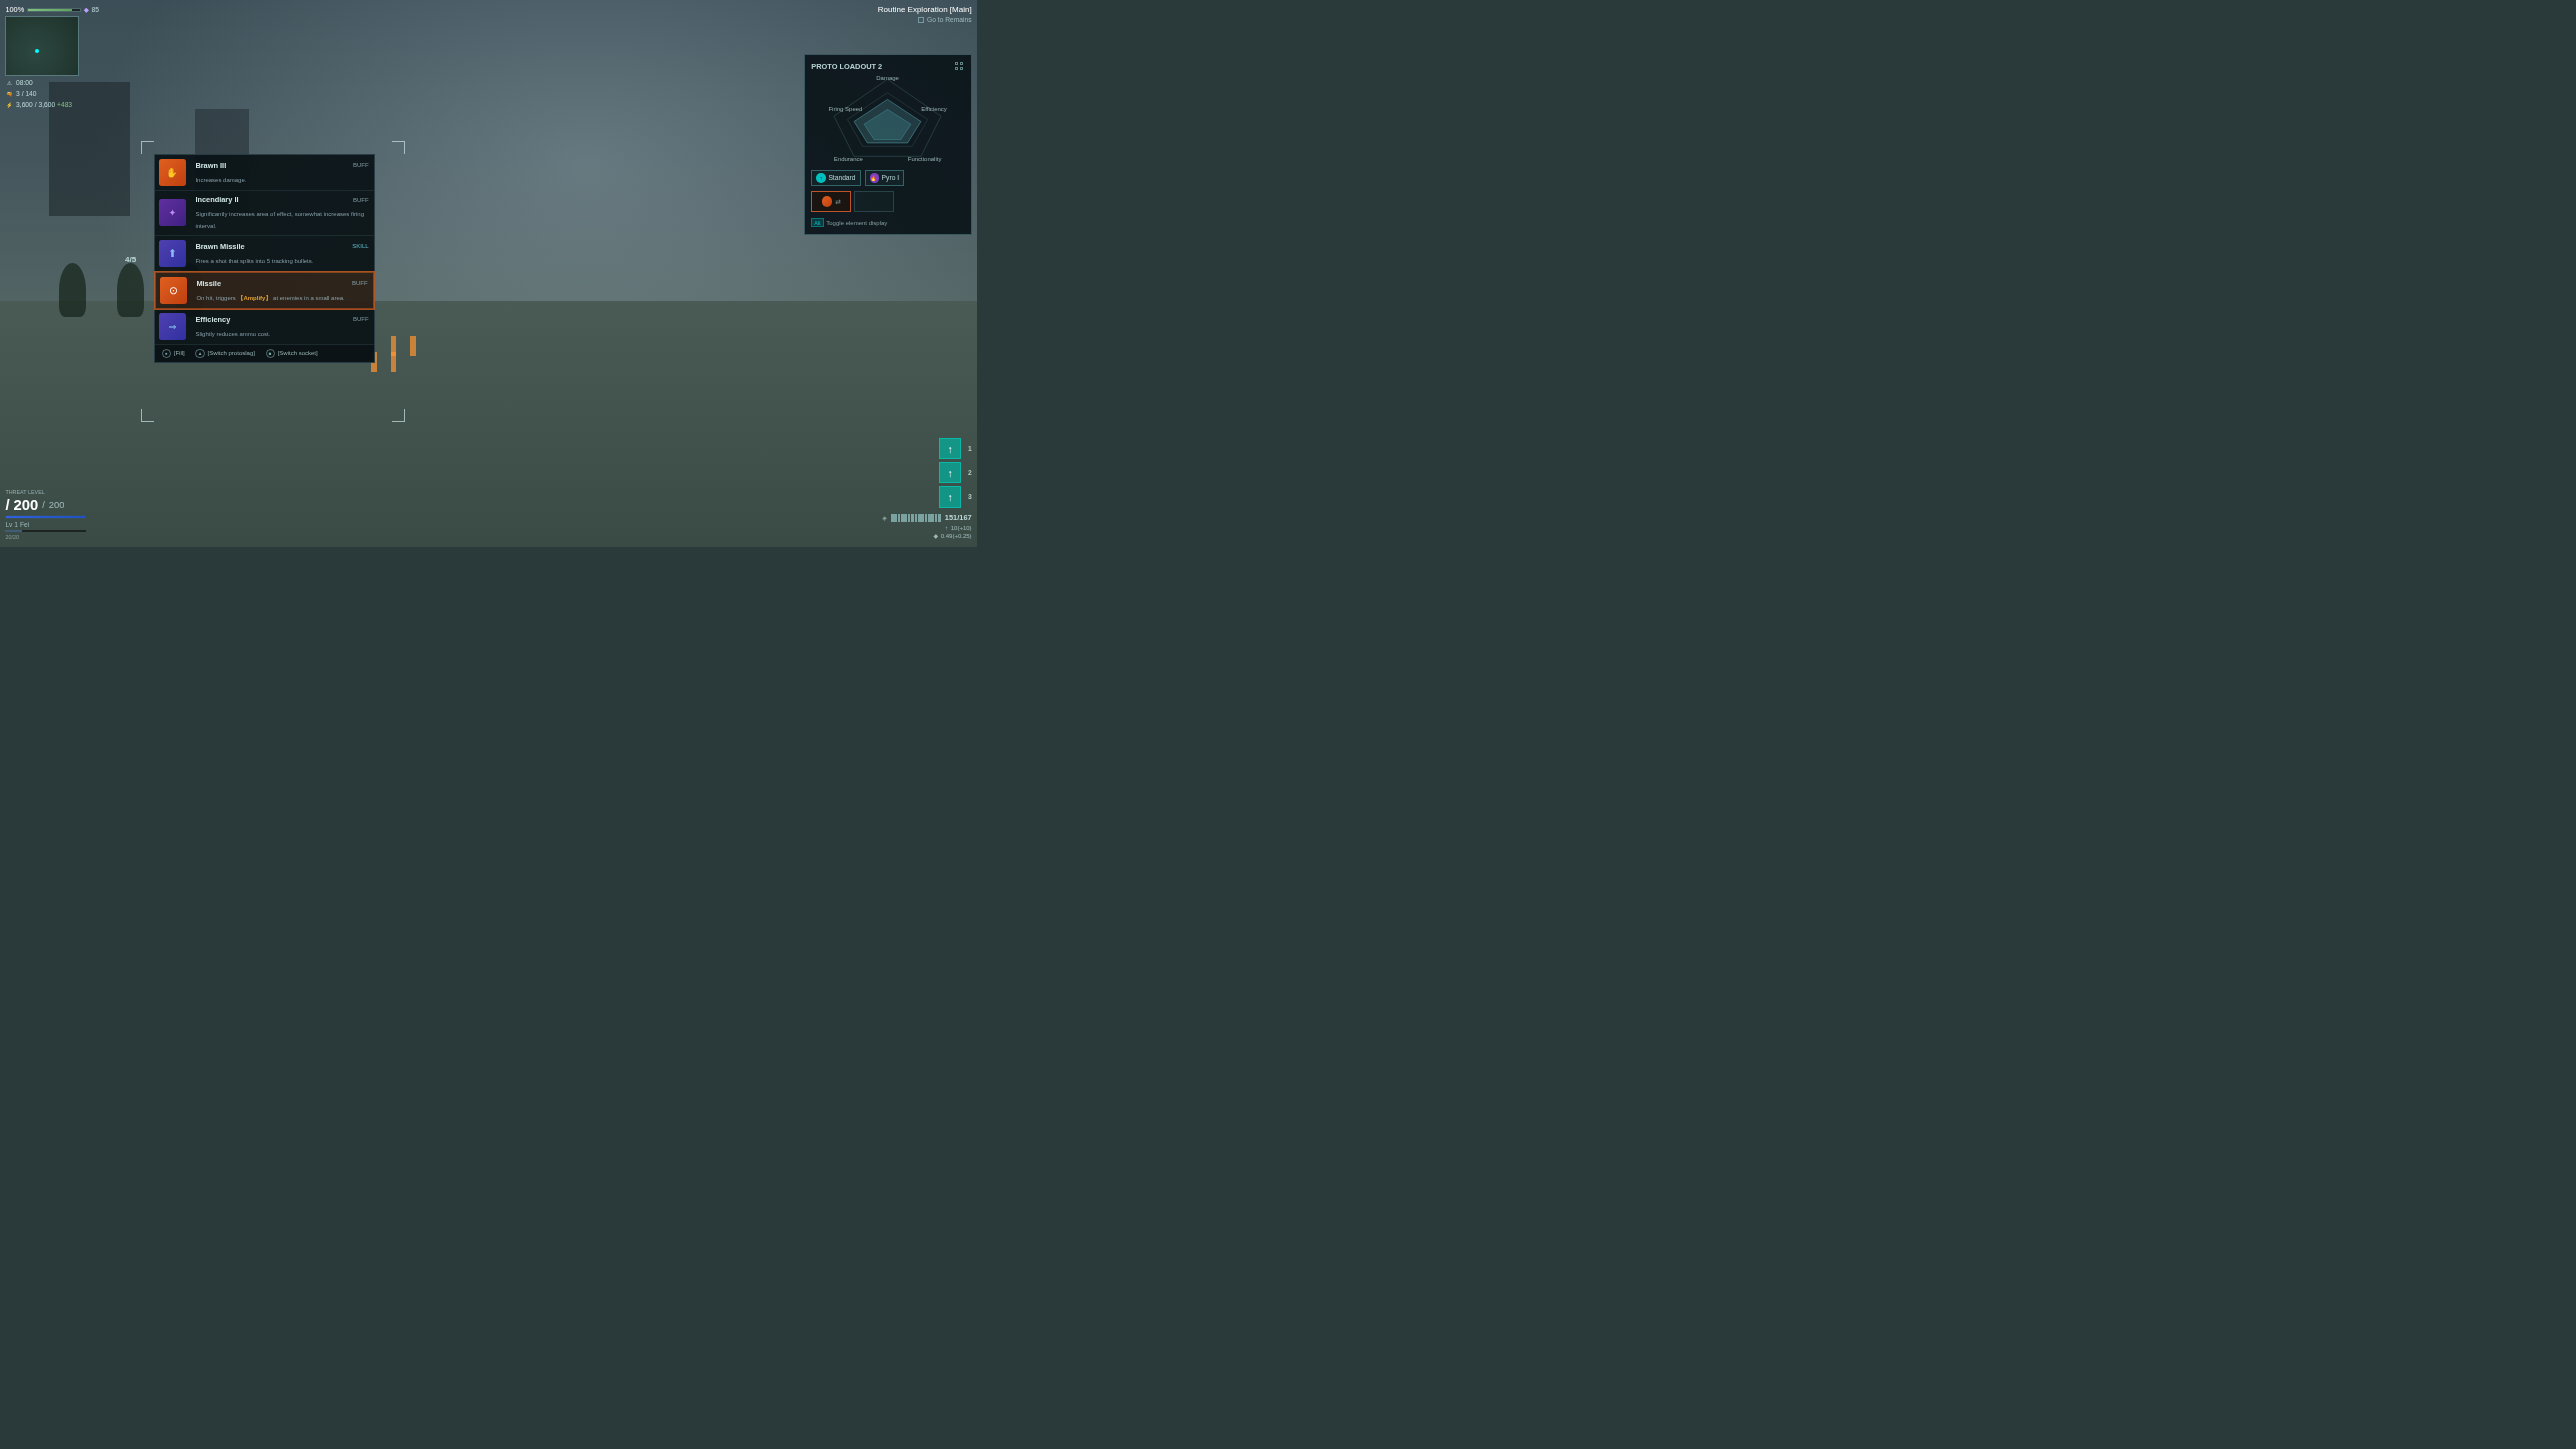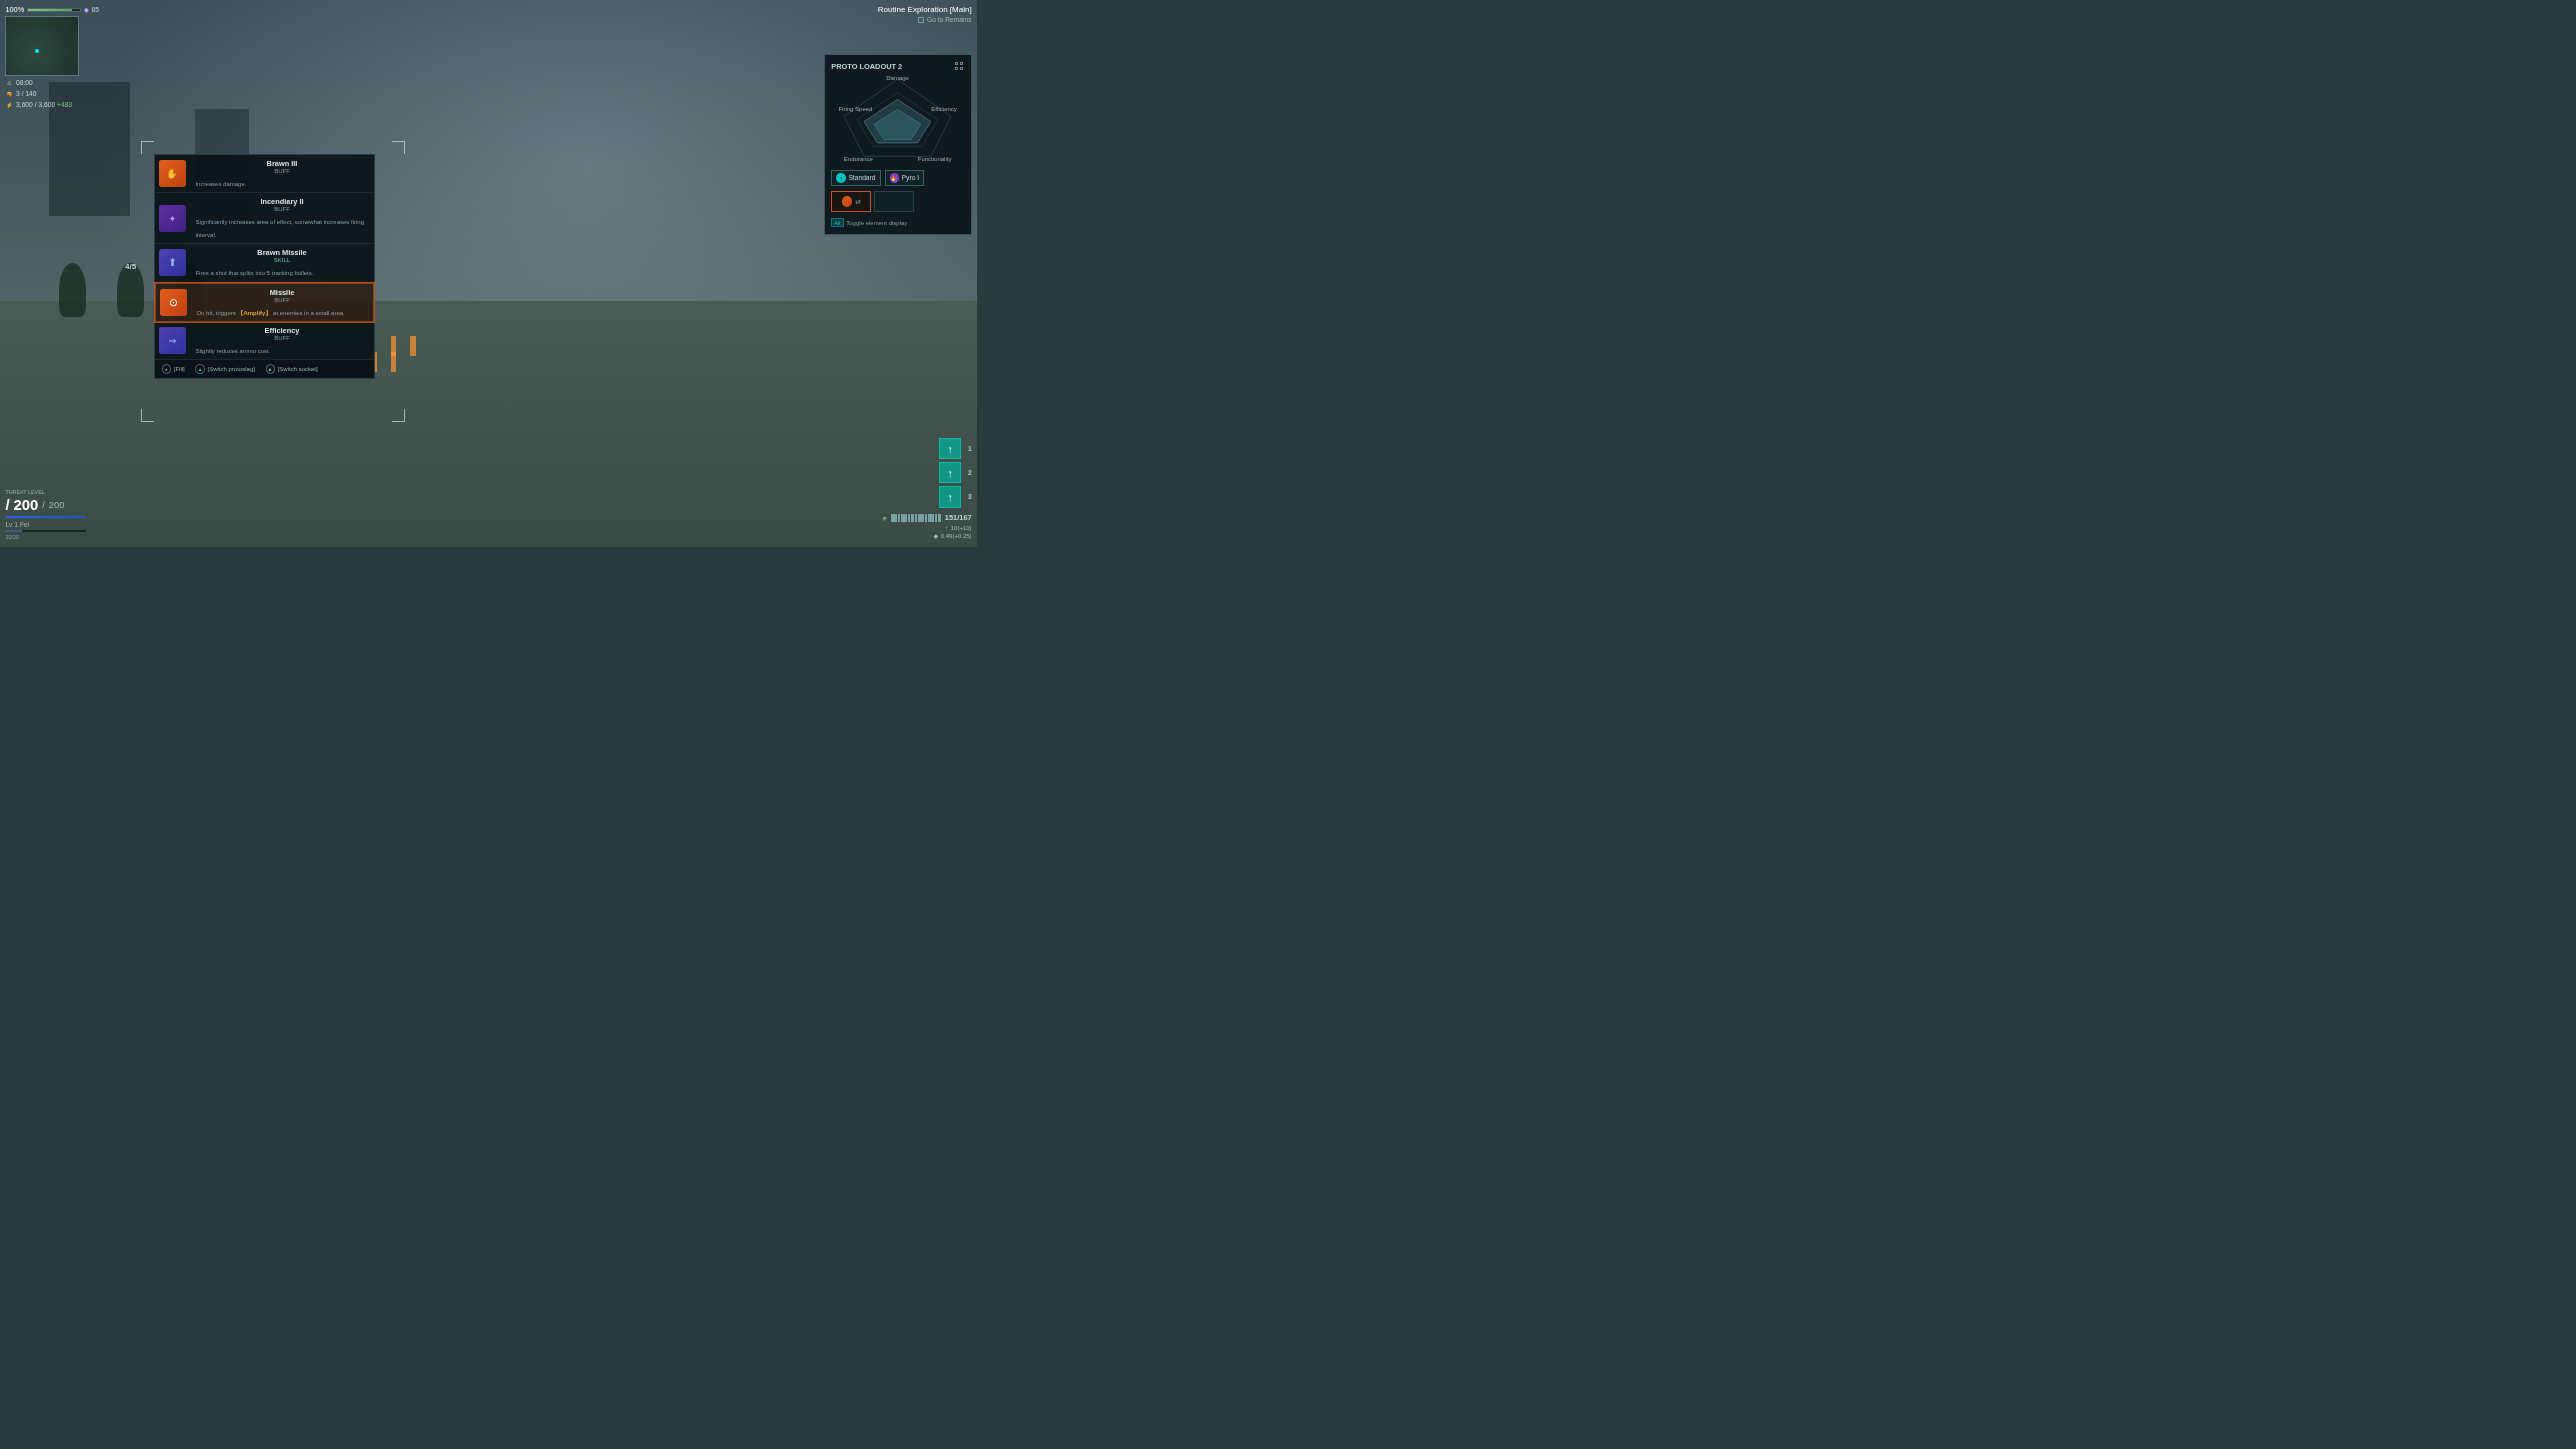--- a/index.html
+++ b/index.html
@@ -220,21 +220,21 @@
       height: 6.7px;
       border: 0.7px solid rgba(150,200,200,0.6);
       background: transparent;
     }
 
     
     .loadout-panel {
       position: absolute;
       top: 54px;
       right: 5.4px;
-      width: 148px;
+      width: 168px;
       background: rgba(10,20,25,0.92);
       border: 0.7px solid rgba(100,150,160,0.5);
       padding: 6.7px;
     }
 
     .loadout-header {
       display: flex;
       justify-content: space-between;
       align-items: center;
       margin-bottom: 5.4px;
@@ -428,21 +428,20 @@
     .ability-info {
       flex: 1;
       padding: 4px 5.4px;
     }
 
     .ability-name-row {
       display: flex;
       justify-content: space-between;
       align-items: center;
       margin-bottom: 2px;
-      flex-direction: column;
     }
 
     .ability-name {
       color: rgba(220,240,240,0.95);
       font-size: 7.4px;
       font-weight: bold;
     }
 
     .ability-tag {
       color: rgba(150,180,190,0.8);

